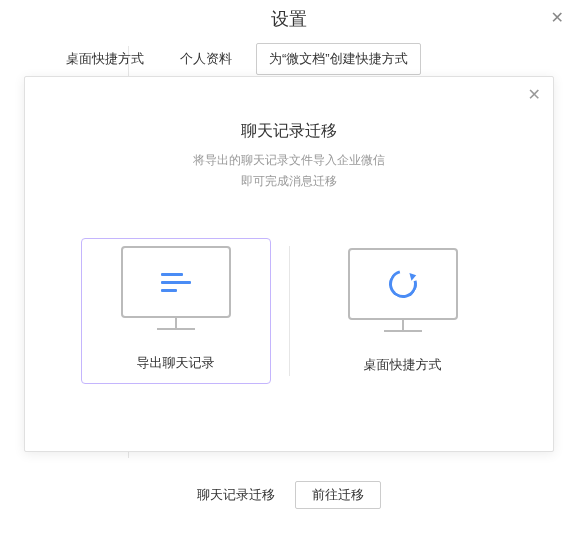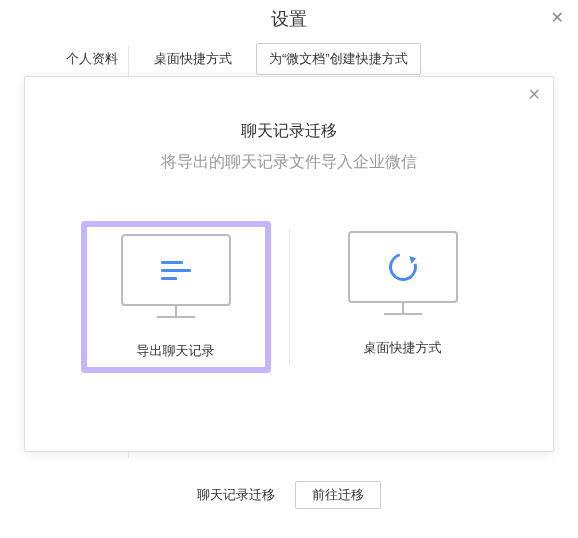--- a/index.html
+++ b/index.html
@@ -86,21 +86,21 @@
       line-height: 1;
     }
     .modal-title {
       text-align: center;
       font-size: 16px;
       color: #333;
       margin-top: 44px;
     }
     .modal-sub1 {
       text-align: center;
-      font-size: 16px;
+      font-size: 12px;
       color: #999;
       margin-top: 10px;
     }
     .modal-sub2 {
       text-align: center;
       font-size: 12px;
       color: #999;
       margin-top: 4px;
     }
     .options {
@@ -117,21 +117,21 @@
       align-items: center;
       cursor: pointer;
       padding: 10px 0;
     }
     .option-divider {
       width: 1px;
       background: #e6e6e6;
       margin: 8px 18px;
     }
     .option.highlighted {
-      border: 6px solid #c4b5fd;
+      border: 1px solid #c4b5fd;
       border-radius: 4px;
       padding: 7px 0;
     }
     .monitor {
       width: 110px;
       height: 90px;
       position: relative;
     }
     .monitor-screen {
       width: 110px;
@@ -234,29 +234,30 @@
 <body>
 
 <div class="header">
   <div class="header-title">设置</div>
   <div class="header-close">✕</div>
 </div>
 
 <div class="vert-line"></div>
 
 <div class="tabs">
+  <div class="tab">桌面快捷方式</div>
   <div class="tab">个人资料</div>
-  <div class="tab">桌面快捷方式</div>
   <div class="tab-btn">为“微文档”创建快捷方式</div>
 </div>
 
 <div class="modal">
   <div class="modal-close">✕</div>
   <div class="modal-title">聊天记录迁移</div>
   <div class="modal-sub1">将导出的聊天记录文件导入企业微信</div>
+  <div class="modal-sub2">即可完成消息迁移</div>
   <div class="options">
     <div class="option highlighted">
       <div class="monitor">
         <div class="monitor-screen">
           <div class="lines-icon">
             <div class="line"></div>
             <div class="line"></div>
             <div class="line"></div>
           </div>
         </div>

